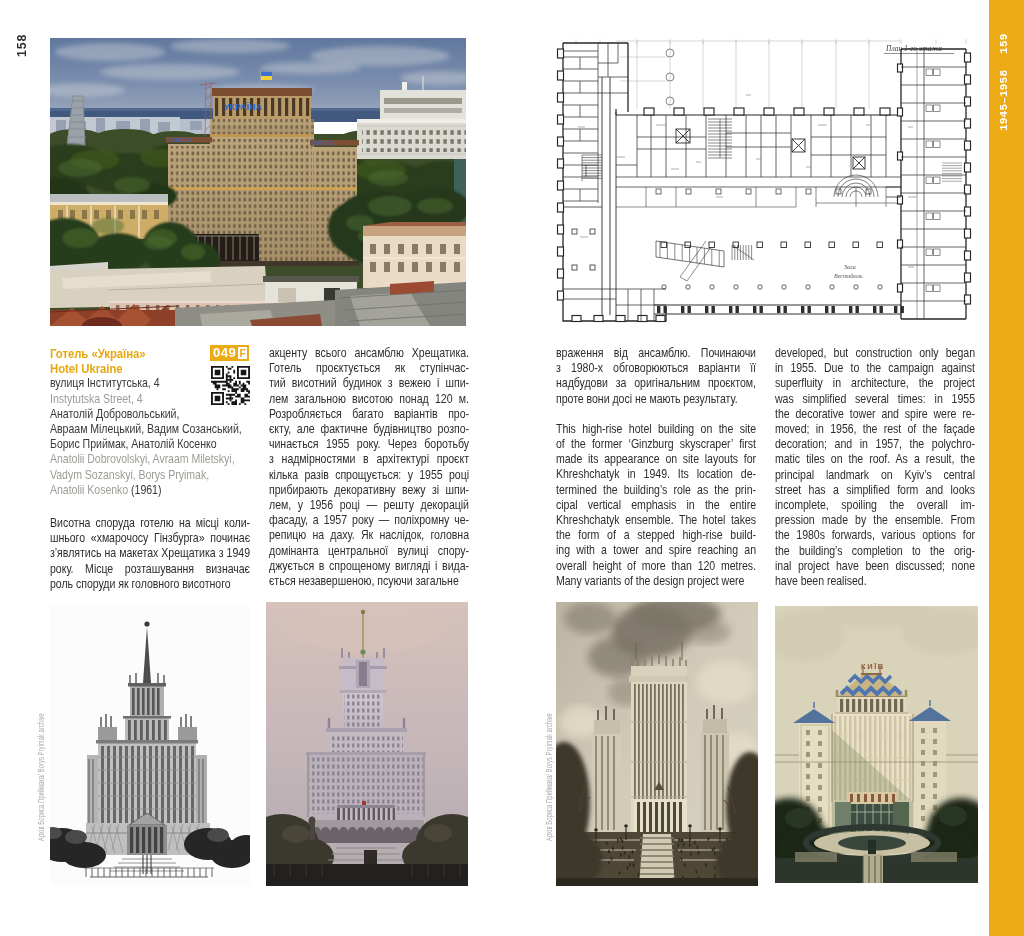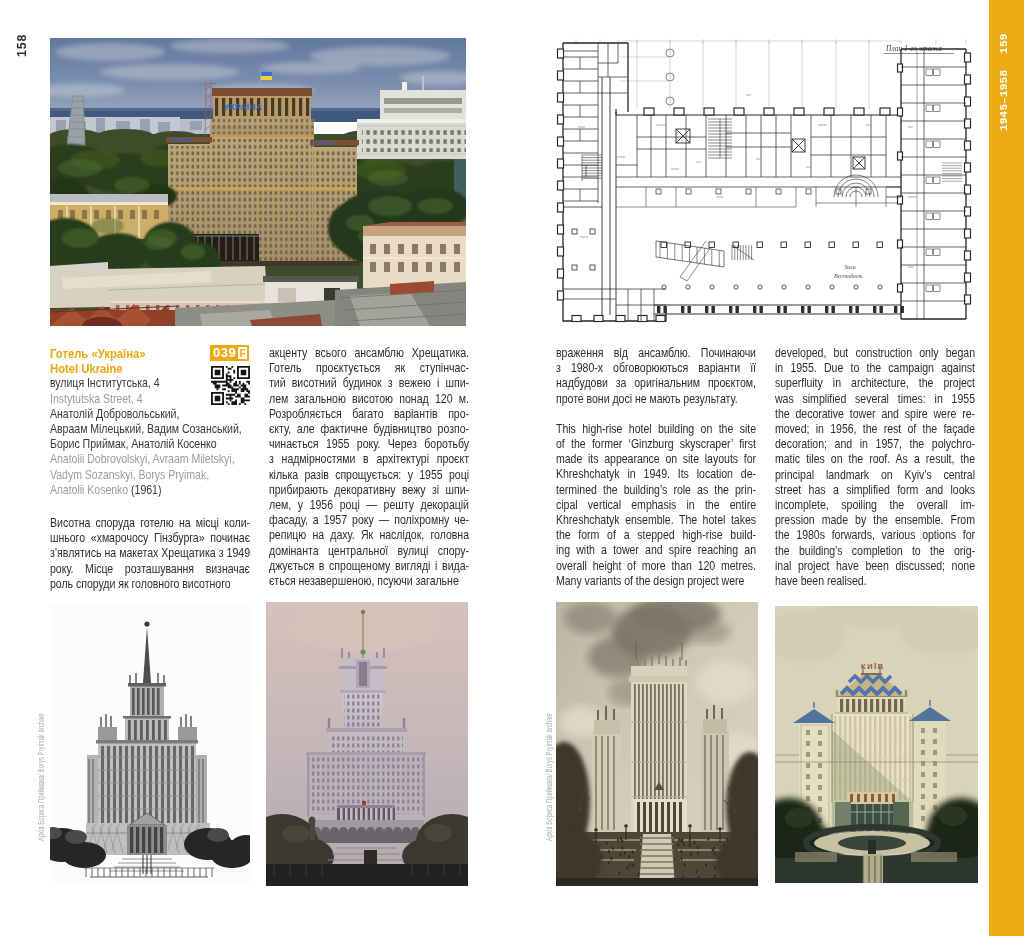--- a/index.html
+++ b/index.html
@@ -759,21 +759,21 @@
 <div class="gray" style="text-align:left;text-align-last:left;">Instytutska Street, 4</div>
 <div class="dark" style="text-align:left;text-align-last:left;">Анатолій Добровольський,</div>
 <div class="dark" style="text-align:left;text-align-last:left;">Авраам Мілецький, Вадим Созанський,</div>
 <div class="dark" style="text-align:left;text-align-last:left;">Борис Приймак, Анатолій Косенко</div>
 <div class="gray" style="text-align:left;text-align-last:left;">Anatolii Dobrovolskyi, Avraam Miletskyi,</div>
 <div class="gray" style="text-align:left;text-align-last:left;">Vadym Sozanskyi, Borys Pryimak,</div>
 <div class="gray" style="text-align:left;text-align-last:left;">Anatolii Kosenko <span class="dark">(1961)</span></div>
 </div>
 
 <div class="abs" style="left:210px;top:345px;width:39px;height:16px;background:#ecaa14;">
-<div class="abs" style="left:3px;top:0px;width:24px;height:16px;color:#fff;font-weight:bold;font-size:13px;line-height:16px;letter-spacing:0.5px;">039</div>
+<div class="abs" style="left:3px;top:0px;width:24px;height:16px;color:#fff;font-weight:bold;font-size:13px;line-height:16px;letter-spacing:0.5px;">049</div>
 <div class="abs" style="left:27.5px;top:2px;width:9.5px;height:12px;background:#fff;"></div>
 <div class="abs" style="left:29.5px;top:2.5px;color:#ecaa14;font-weight:bold;font-size:10.5px;line-height:11px;">F</div>
 </div>
 
 <svg class="abs" style="left:211px;top:366px;" width="39" height="39" viewBox="0 0 38.85 38.85">
     <path d="M0.0 0.0h12.95v1.85h-12.95zM14.8 0.0h1.85v1.85h-1.85zM20.35 0.0h1.85v1.85h-1.85zM25.9 0.0h12.95v1.85h-12.95zM0.0 1.85h1.85v1.85h-1.85zM11.1 1.85h1.85v1.85h-1.85zM16.65 1.85h3.7v1.85h-3.7zM25.9 1.85h1.85v1.85h-1.85zM37.0 1.85h1.85v1.85h-1.85zM0.0 3.7h1.85v1.85h-1.85zM3.7 3.7h5.55v1.85h-5.55zM11.1 3.7h1.85v1.85h-1.85zM22.2 3.7h1.85v1.85h-1.85zM25.9 3.7h1.85v1.85h-1.85zM29.6 3.7h5.55v1.85h-5.55zM37.0 3.7h1.85v1.85h-1.85zM0.0 5.55h1.85v1.85h-1.85zM3.7 5.55h5.55v1.85h-5.55zM11.1 5.55h1.85v1.85h-1.85zM16.65 5.55h1.85v1.85h-1.85zM22.2 5.55h1.85v1.85h-1.85zM25.9 5.55h1.85v1.85h-1.85zM29.6 5.55h5.55v1.85h-5.55zM37.0 5.55h1.85v1.85h-1.85zM0.0 7.4h1.85v1.85h-1.85zM3.7 7.4h5.55v1.85h-5.55zM11.1 7.4h1.85v1.85h-1.85zM14.8 7.4h1.85v1.85h-1.85zM25.9 7.4h1.85v1.85h-1.85zM29.6 7.4h5.55v1.85h-5.55zM37.0 7.4h1.85v1.85h-1.85zM0.0 9.25h1.85v1.85h-1.85zM11.1 9.25h1.85v1.85h-1.85zM14.8 9.25h5.55v1.85h-5.55zM25.9 9.25h1.85v1.85h-1.85zM37.0 9.25h1.85v1.85h-1.85zM0.0 11.1h12.95v1.85h-12.95zM14.8 11.1h1.85v1.85h-1.85zM18.5 11.1h1.85v1.85h-1.85zM22.2 11.1h1.85v1.85h-1.85zM25.9 11.1h12.95v1.85h-12.95zM14.8 12.95h7.4v1.85h-7.4zM0.0 14.8h16.65v1.85h-16.65zM18.5 14.8h1.85v1.85h-1.85zM24.05 14.8h1.85v1.85h-1.85zM27.75 14.8h1.85v1.85h-1.85zM35.15 14.8h3.7v1.85h-3.7zM1.85 16.65h3.7v1.85h-3.7zM14.8 16.65h3.7v1.85h-3.7zM22.2 16.65h3.7v1.85h-3.7zM27.75 16.65h1.85v1.85h-1.85zM31.45 16.65h1.85v1.85h-1.85zM37.0 16.65h1.85v1.85h-1.85zM3.7 18.5h5.55v1.85h-5.55zM11.1 18.5h9.25v1.85h-9.25zM22.2 18.5h5.55v1.85h-5.55zM29.6 18.5h5.55v1.85h-5.55zM3.7 20.35h5.55v1.85h-5.55zM16.65 20.35h5.55v1.85h-5.55zM27.75 20.35h1.85v1.85h-1.85zM31.45 20.35h3.7v1.85h-3.7zM5.55 22.2h1.85v1.85h-1.85zM11.1 22.2h3.7v1.85h-3.7zM20.35 22.2h7.4v1.85h-7.4zM29.6 22.2h7.4v1.85h-7.4zM16.65 24.05h1.85v1.85h-1.85zM20.35 24.05h5.55v1.85h-5.55zM29.6 24.05h3.7v1.85h-3.7zM35.15 24.05h3.7v1.85h-3.7zM0.0 25.9h12.95v1.85h-12.95zM24.05 25.9h1.85v1.85h-1.85zM37.0 25.9h1.85v1.85h-1.85zM0.0 27.75h1.85v1.85h-1.85zM11.1 27.75h1.85v1.85h-1.85zM14.8 27.75h9.25v1.85h-9.25zM25.9 27.75h3.7v1.85h-3.7zM33.3 27.75h3.7v1.85h-3.7zM0.0 29.6h1.85v1.85h-1.85zM3.7 29.6h5.55v1.85h-5.55zM11.1 29.6h1.85v1.85h-1.85zM18.5 29.6h1.85v1.85h-1.85zM24.05 29.6h5.55v1.85h-5.55zM33.3 29.6h5.55v1.85h-5.55zM0.0 31.45h1.85v1.85h-1.85zM3.7 31.45h5.55v1.85h-5.55zM11.1 31.45h1.85v1.85h-1.85zM14.8 31.45h7.4v1.85h-7.4zM29.6 31.45h3.7v1.85h-3.7zM0.0 33.3h1.85v1.85h-1.85zM3.7 33.3h5.55v1.85h-5.55zM11.1 33.3h1.85v1.85h-1.85zM18.5 33.3h1.85v1.85h-1.85zM24.05 33.3h1.85v1.85h-1.85zM29.6 33.3h9.25v1.85h-9.25zM0.0 35.15h1.85v1.85h-1.85zM11.1 35.15h1.85v1.85h-1.85zM14.8 35.15h1.85v1.85h-1.85zM20.35 35.15h5.55v1.85h-5.55zM29.6 35.15h3.7v1.85h-3.7zM0.0 37.0h12.95v1.85h-12.95zM16.65 37.0h1.85v1.85h-1.85zM20.35 37.0h5.55v1.85h-5.55zM27.75 37.0h1.85v1.85h-1.85zM33.3 37.0h1.85v1.85h-1.85z" fill="#161616"></path>
   </svg>
 
 <div class="abs col" style="left:50px;top:516px;">
 <div>Висотна споруда готелю на місці коли-</div>

